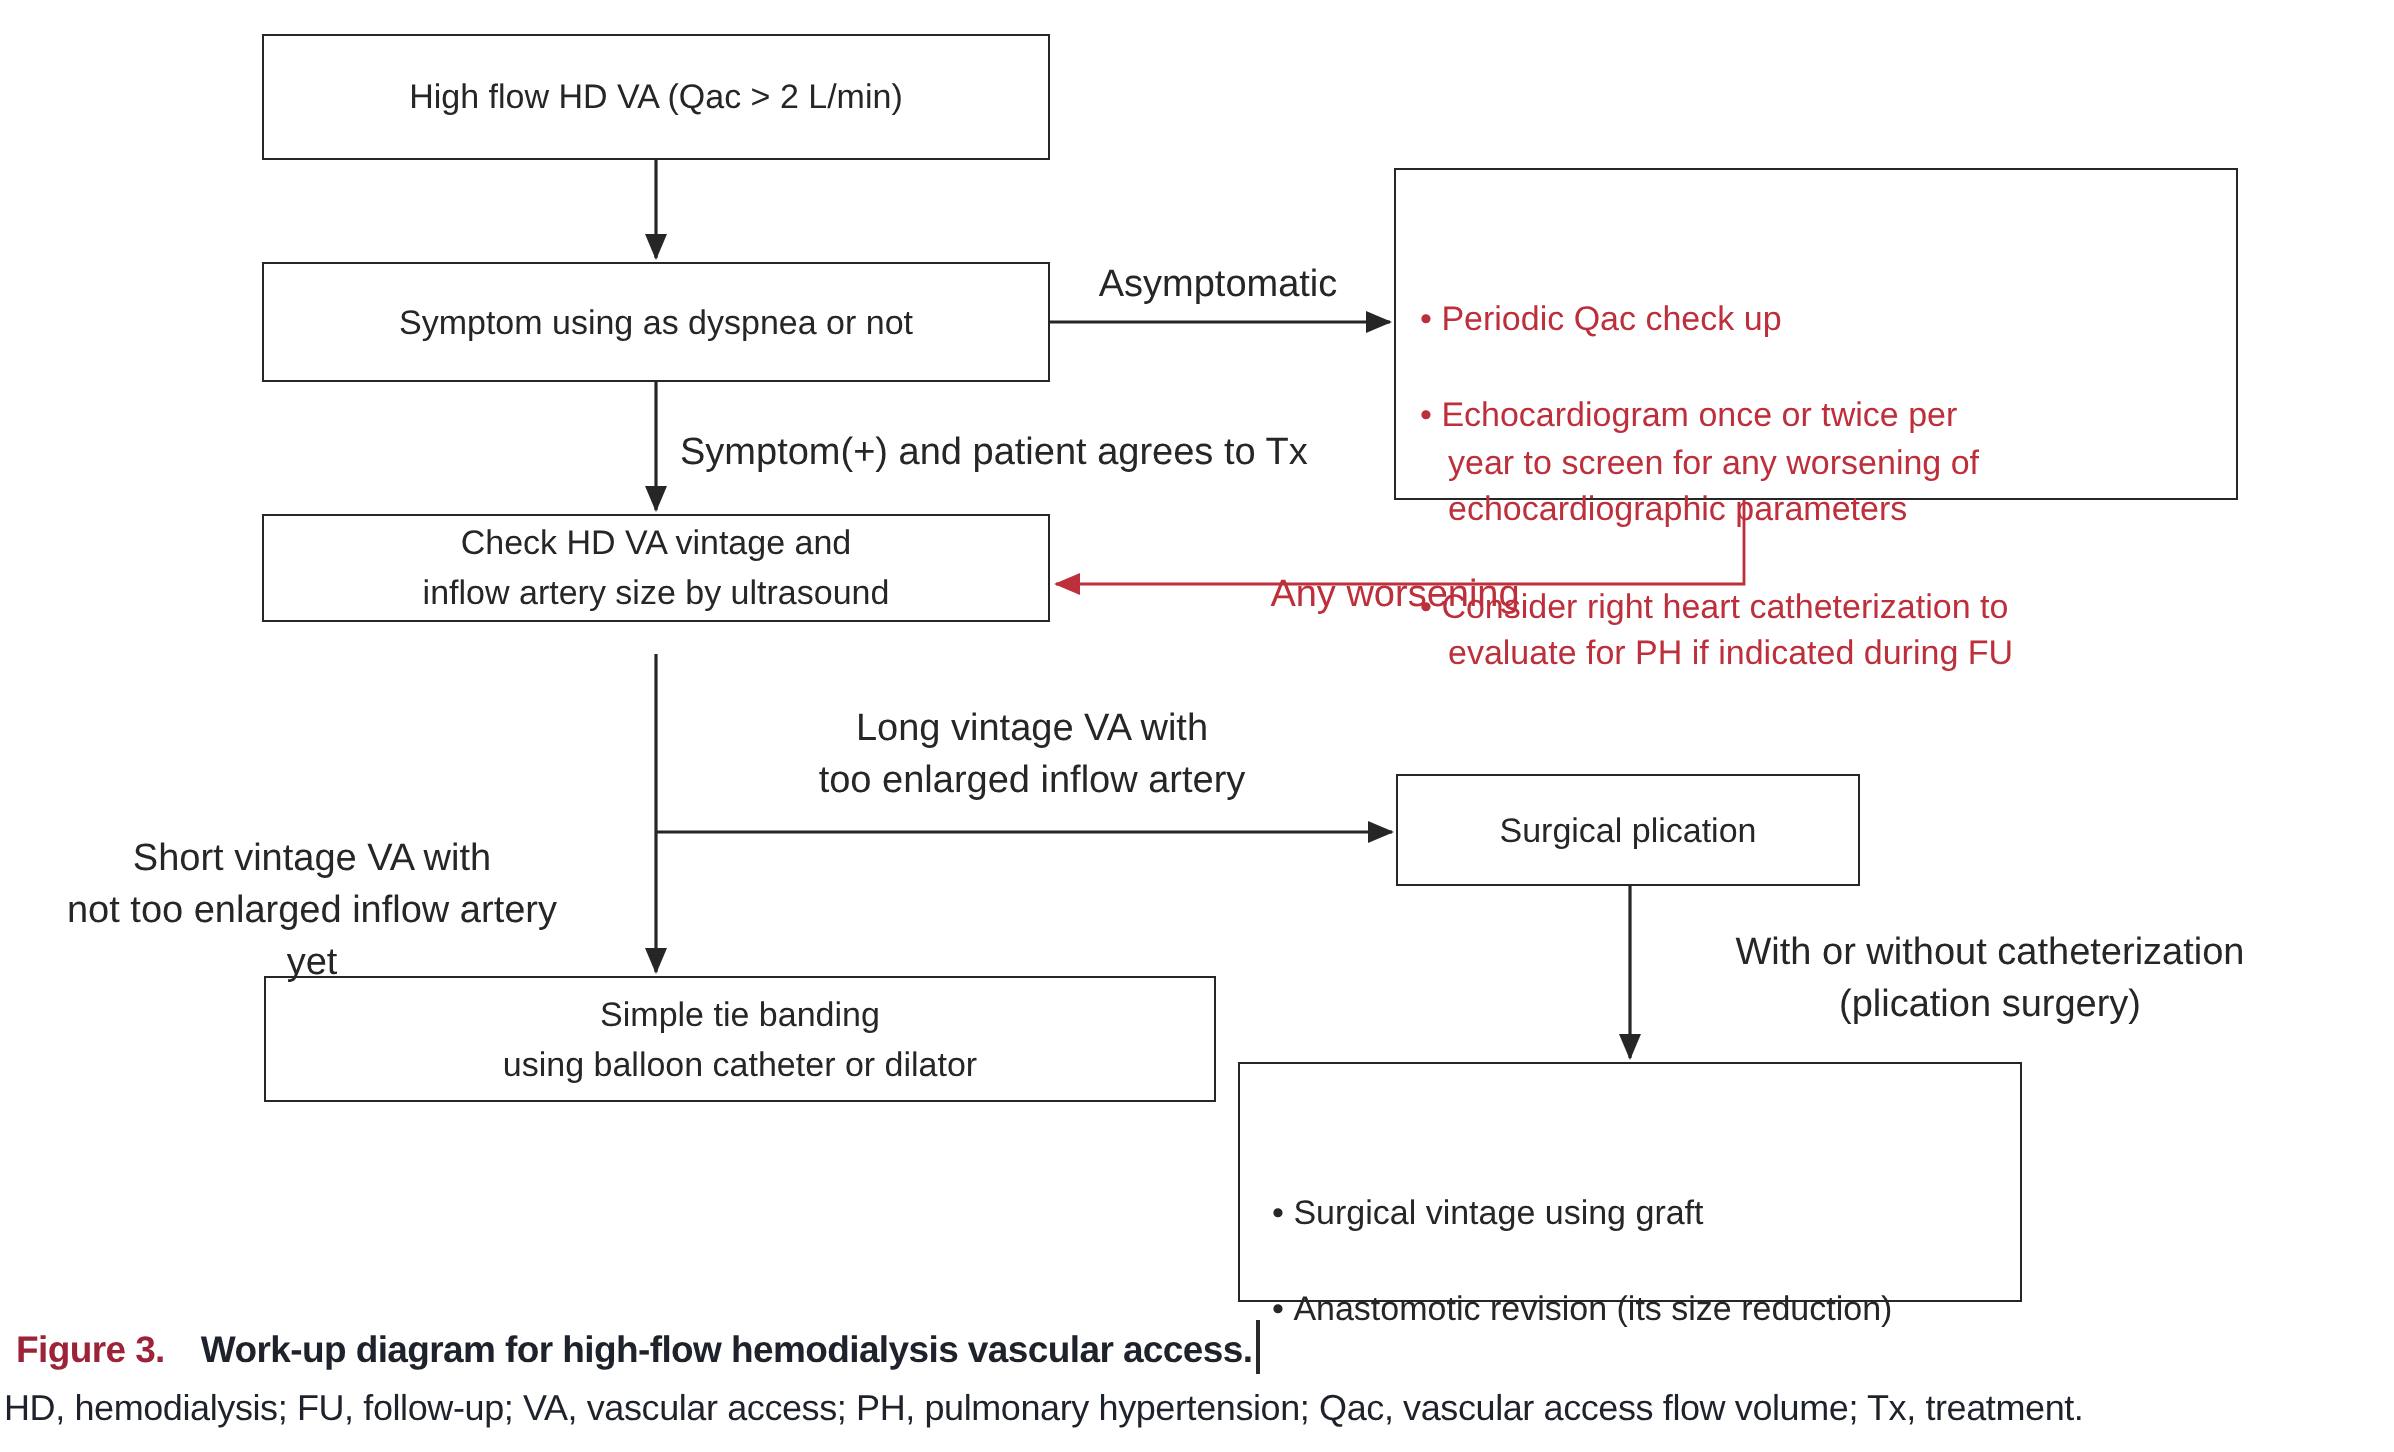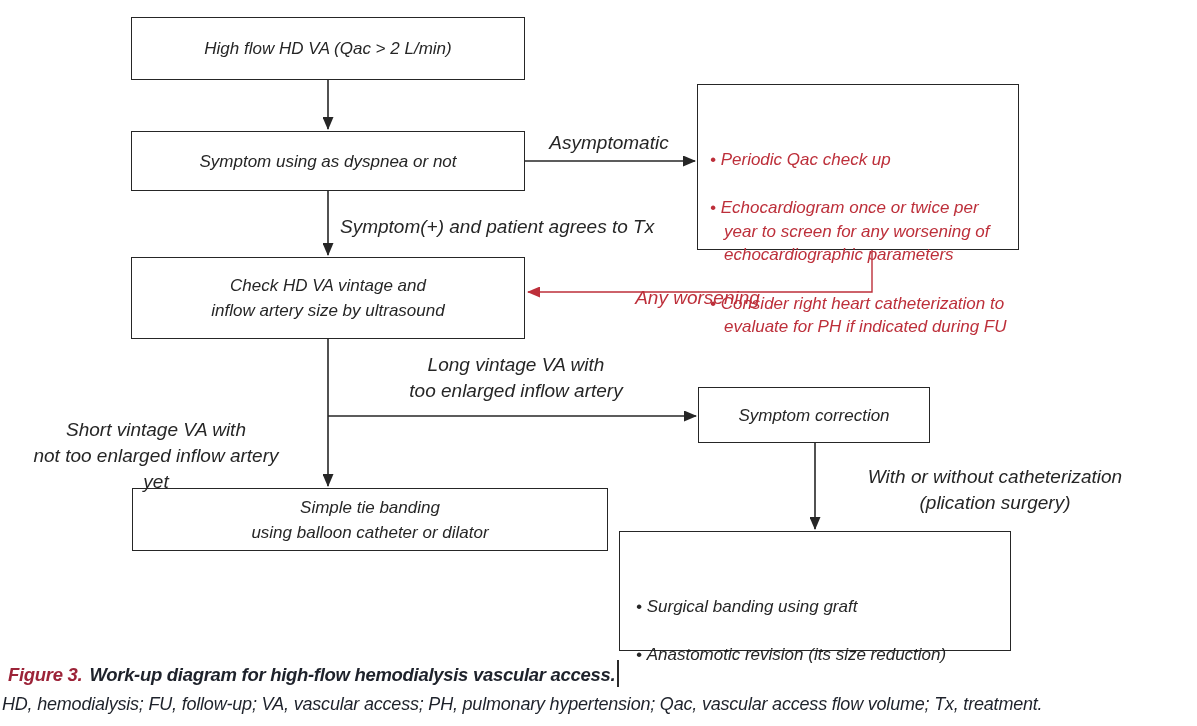--- a/index.html
+++ b/index.html
@@ -6,21 +6,21 @@
     --ink:#262626;
     --red:#bd2f3a;
     --caption-red:#9c2338;
     --caption-ink:#1e222b;
     --bg:#ffffff;
   }
   *{margin:0;padding:0;box-sizing:border-box;}
   body{background:#fff;font-family:"Liberation Sans",sans-serif;}
   .canvas{
     position:relative;width:1197px;height:726px;background:var(--bg);
-    color:var(--ink);overflow:hidden;font-style:italic;
+    color:var(--ink);overflow:hidden;
   }
   .edges{position:absolute;left:0;top:0;width:1197px;height:726px;}
   .edge{stroke:var(--ink);stroke-width:1.6;fill:none;}
   .edge.red{stroke:var(--red);stroke-width:1.4;}
   .ah{fill:var(--ink);}
   .ah-red{fill:var(--red);}
   .node{
     position:absolute;border:1.6px solid var(--ink);background:#fff;
     display:flex;align-items:center;justify-content:center;text-align:center;
     font-size:17px;line-height:25px;white-space:pre-line;color:var(--ink);
@@ -38,21 +38,21 @@
   .elabel{
     position:absolute;font-size:19px;line-height:26px;color:var(--ink);
     white-space:pre-line;text-align:center;
   }
   .elabel.left-align{text-align:left;white-space:nowrap;}
   .elabel.red{color:var(--red);}
   .caption{
     position:absolute;left:8px;top:660px;font-size:18.5px;font-weight:bold;
     letter-spacing:-0.3px;color:var(--caption-ink);white-space:nowrap;
   }
-  .caption .fig-label{color:var(--caption-red);margin-right:7px;}
+  .caption .fig-label{color:var(--caption-red);margin-right:18px;}
   .caption .cursor{
     display:inline-block;width:2px;height:27px;background:#2a2a2a;
     vertical-align:-6px;margin-left:2px;
   }
   .footnote{
     position:absolute;left:2px;top:694px;font-size:18px;letter-spacing:-0.2px;
     color:var(--caption-ink);white-space:nowrap;
   }
 </style>
 </head>
@@ -75,42 +75,42 @@
     <path class="edge red" d="M872,250 L872,292 L528,292" marker-end="url(#ahr)"></path>
     <path class="edge" d="M328,327 L328,486" marker-end="url(#ahb)"></path>
     <path class="edge" d="M328,416 L696,416" marker-end="url(#ahb)"></path>
     <path class="edge" d="M815,443 L815,529" marker-end="url(#ahb)"></path>
   </svg>
 
   <div class="node" style="left:131px;top:17px;width:394px;height:63px;">High flow HD VA (Qac &gt; 2 L/min)</div>
 
   <div class="node" style="left:131px;top:131px;width:394px;height:60px;">Symptom using as dyspnea or not</div>
 
-  <div class="node list" style="left:697px;top:84px;width:322px;height:166px;padding:13px 8px 0 12px;">
+  <div class="node list" style="left:697px;top:84px;width:422px;height:166px;padding:13px 8px 0 12px;">
     <ul class="red-text">
       <li>Periodic Qac check up</li>
       <li>Echocardiogram once or twice per
 year to screen for any worsening of
 echocardiographic parameters</li>
       <li>Consider right heart catheterization to
 evaluate for PH if indicated during FU</li>
     </ul>
   </div>
 
-  <div class="node" style="left:131px;top:257px;width:394px;height:82px;">Check HD VA vintage and
+  <div class="node" style="left:131px;top:257px;width:394px;height:54px;">Check HD VA vintage and
 inflow artery size by ultrasound</div>
 
   <div class="node" style="left:132px;top:488px;width:476px;height:63px;">Simple tie banding
 using balloon catheter or dilator</div>
 
-  <div class="node" style="left:698px;top:387px;width:232px;height:56px;">Symptom correction</div>
+  <div class="node" style="left:698px;top:387px;width:232px;height:56px;">Surgical plication</div>
 
   <div class="node list" style="left:619px;top:531px;width:392px;height:120px;padding:13px 6px 0 16px;">
     <ul>
-      <li>Surgical banding using graft</li>
+      <li>Surgical vintage using graft</li>
       <li>Anastomotic revision (its size reduction)</li>
       
     </ul>
   </div>
 
   <div class="elabel" style="left:540px;top:130px;width:138px;">Asymptomatic</div>
 
   <div class="elabel left-align" style="left:340px;top:214px;">Symptom(+) and patient agrees to Tx</div>
 
   <div class="elabel red" style="left:615px;top:285px;width:165px;">Any worsening</div>

